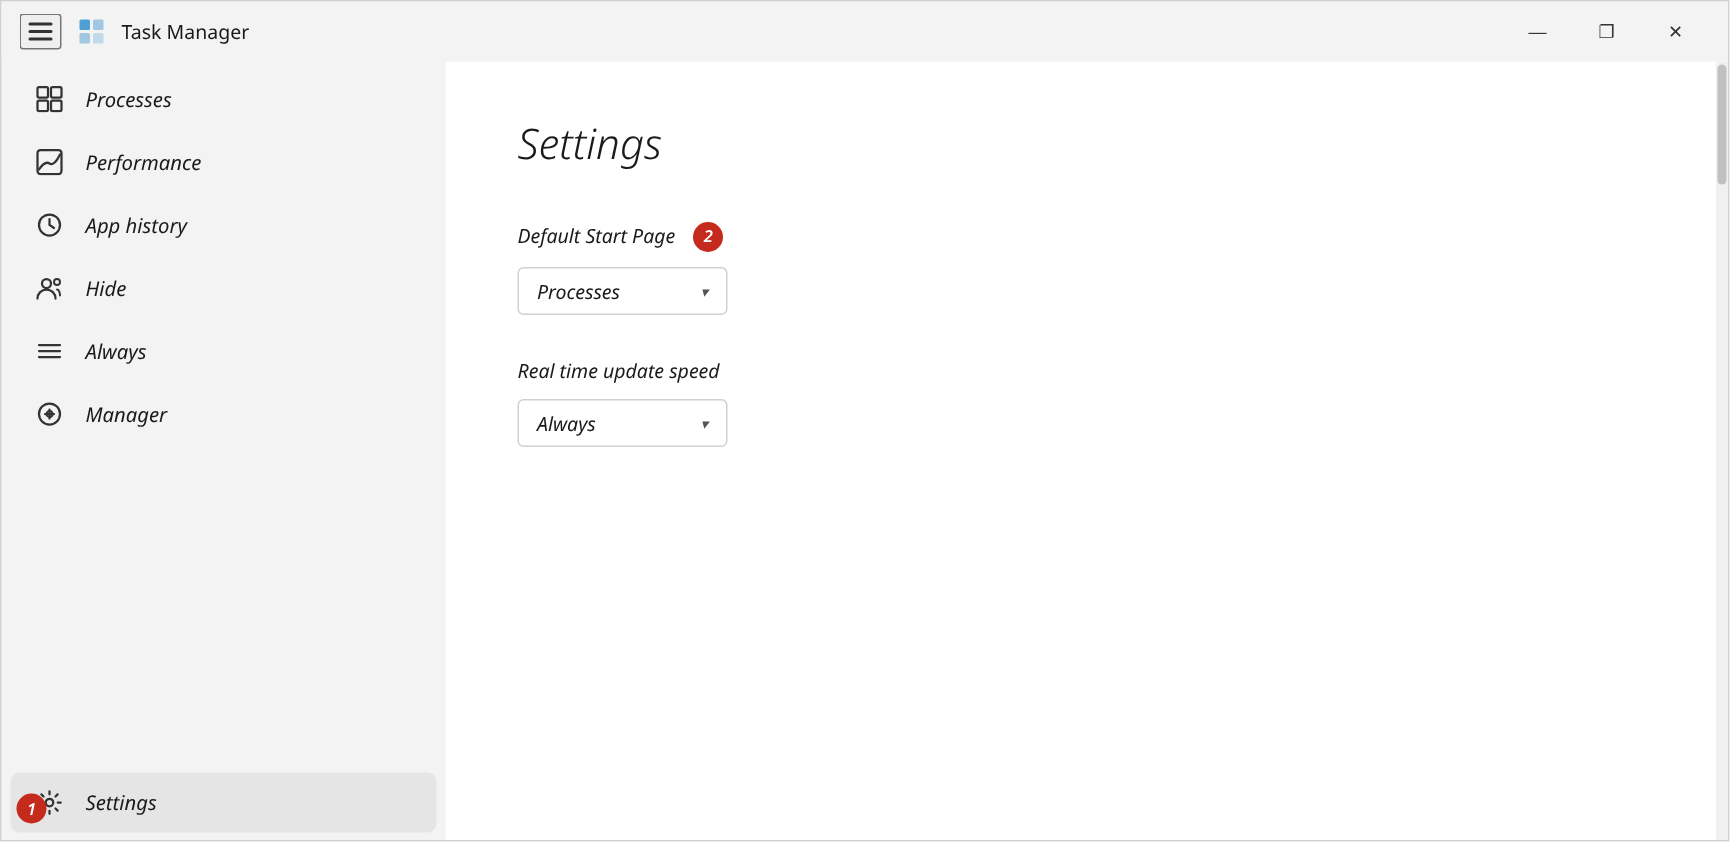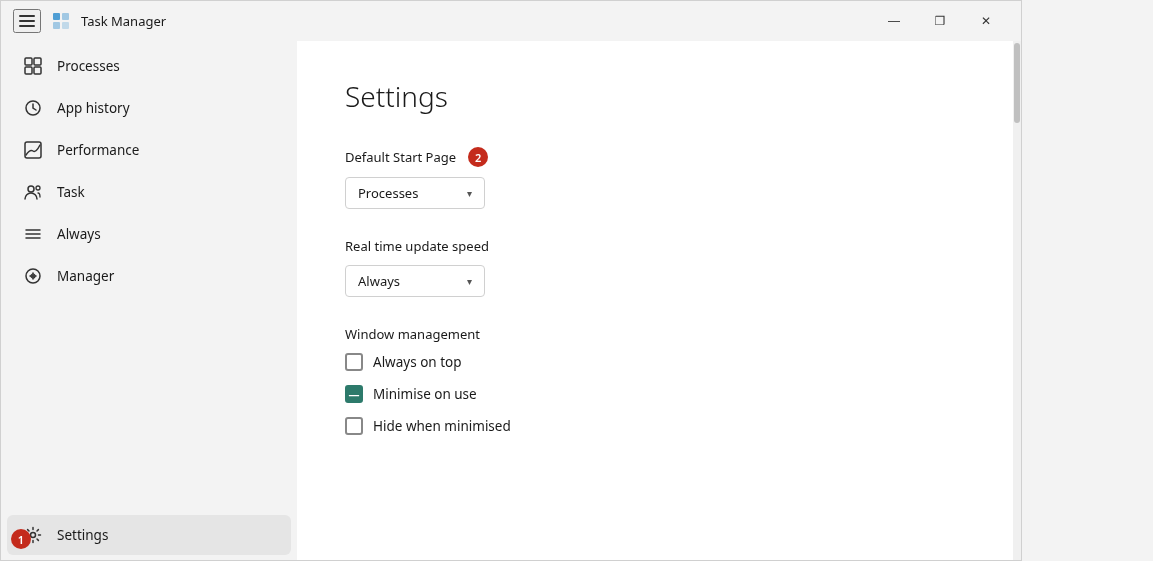--- a/index.html
+++ b/index.html
@@ -4,21 +4,21 @@
   <style>
     * { margin: 0; padding: 0; box-sizing: border-box; }
     body {
       font-family: 'Segoe UI', system-ui, sans-serif;
       background: #f3f3f3;
       width: 1153px;
       height: 561px;
       overflow: hidden;
     }
     .window {
-      width: 1022px;
+      width: 1153px;
       height: 561px;
       background: #f3f3f3;
       border: 1px solid #d0d0d0;
       display: flex;
       flex-direction: column;
     }
     .titlebar {
       display: flex;
       align-items: center;
       height: 40px;
@@ -67,20 +67,21 @@
       align-items: center;
       justify-content: center;
       cursor: pointer;
       font-size: 12px;
       color: #333;
     }
     .content {
       display: flex;
       flex: 1;
       overflow: hidden;
+      font-style: italic;
     }
     .sidebar {
       width: 296px;
       background: #f3f3f3;
       flex-shrink: 0;
       display: flex;
       flex-direction: column;
       padding: 4px 0;
     }
     .nav-item {
@@ -245,48 +246,48 @@
             <rect x="1" y="10" width="7" height="7" rx="1" stroke="#333" stroke-width="1.5" fill="none"></rect>
             <rect x="10" y="10" width="7" height="7" rx="1" stroke="#333" stroke-width="1.5" fill="none"></rect>
           </svg>
         </div>
         <span>Processes</span>
       </div>
 
       <div class="nav-item">
         <div class="nav-icon">
           <svg width="18" height="18" viewBox="0 0 18 18" fill="none">
+            <path d="M2 14 Q6 8 9 10 Q12 12 16 4" stroke="#333" stroke-width="1.5" fill="none" stroke-linecap="round"></path>
+            <rect x="1" y="1" width="16" height="16" rx="2" stroke="#333" stroke-width="1.5" fill="none"></rect>
+          </svg>
+        </div>
+        <span>Performance</span>
+      </div>
+
+      <div class="nav-item">
+        <div class="nav-icon">
+          <svg width="18" height="18" viewBox="0 0 18 18" fill="none">
             <circle cx="9" cy="9" r="7" stroke="#333" stroke-width="1.5" fill="none"></circle>
             <path d="M9 5v4l3 2" stroke="#333" stroke-width="1.5" stroke-linecap="round"></path>
           </svg>
         </div>
         <span>App history</span>
-      </div>
-
-      <div class="nav-item">
-        <div class="nav-icon">
-          <svg width="18" height="18" viewBox="0 0 18 18" fill="none">
-            <path d="M2 14 Q6 8 9 10 Q12 12 16 4" stroke="#333" stroke-width="1.5" fill="none" stroke-linecap="round"></path>
-            <rect x="1" y="1" width="16" height="16" rx="2" stroke="#333" stroke-width="1.5" fill="none"></rect>
-          </svg>
-        </div>
-        <span>Performance</span>
       </div>
 
 
       <div class="nav-item">
         <div class="nav-icon">
           <svg width="18" height="18" viewBox="0 0 18 18" fill="none">
             <circle cx="7" cy="6" r="3" stroke="#333" stroke-width="1.5" fill="none"></circle>
             <path d="M1 16c0-3.3 2.7-6 6-6s6 2.7 6 6" stroke="#333" stroke-width="1.5" fill="none" stroke-linecap="round"></path>
             <circle cx="14" cy="5" r="2" stroke="#333" stroke-width="1.3" fill="none"></circle>
             <path d="M16 14c0-2.2-0.9-4-2-4" stroke="#333" stroke-width="1.3" fill="none" stroke-linecap="round"></path>
           </svg>
         </div>
-        <span>Task</span>
+        <span>Hide</span>
       </div>
 
       <div class="nav-item">
         <div class="nav-icon">
           <svg width="18" height="18" viewBox="0 0 18 18" fill="none">
             <line x1="2" y1="5" x2="16" y2="5" stroke="#333" stroke-width="1.5" stroke-linecap="round"></line>
             <line x1="2" y1="9" x2="16" y2="9" stroke="#333" stroke-width="1.5" stroke-linecap="round"></line>
             <line x1="2" y1="13" x2="16" y2="13" stroke="#333" stroke-width="1.5" stroke-linecap="round"></line>
           </svg>
         </div>
@@ -339,37 +340,19 @@
       </div>
 
       <div class="section-block">
         <div class="section-label">Real time update speed</div>
         <div class="dropdown">
           <span>Always</span>
           <span class="chevron">▾</span>
         </div>
       </div>
 
-      <div class="section-block">
-        <div class="section-label">Window management</div>
-
-        <div class="checkbox-row">
-          <div class="checkbox"></div>
-          <span>Always on top</span>
-        </div>
-
-        <div class="checkbox-row">
-          <div class="checkbox checked"></div>
-          <span>Minimise on use</span>
-        </div>
-
-        <div class="checkbox-row">
-          <div class="checkbox"></div>
-          <span>Hide when minimised</span>
-        </div>
-      </div>
 
       <div class="scrollbar-track">
         <div class="scrollbar-thumb"></div>
       </div>
     </div>
   </div>
 </div>
 
 </body></html>

